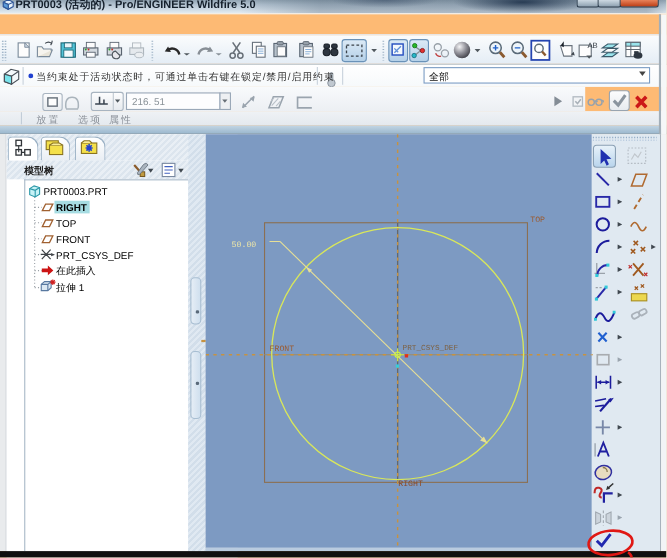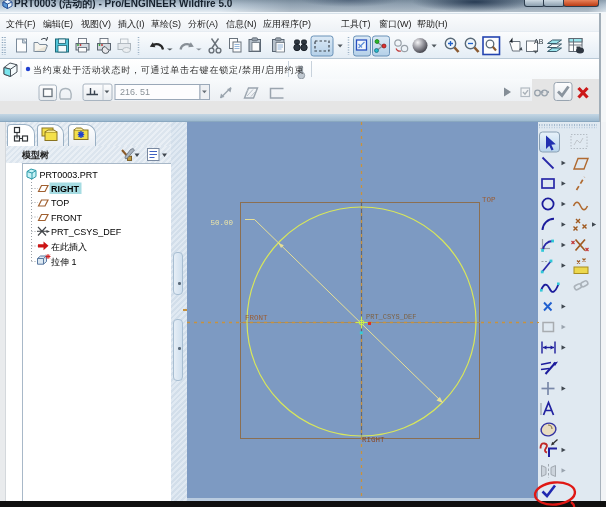--- a/index.html
+++ b/index.html
@@ -1,17 +1,17 @@
 <!DOCTYPE html>
 <html><head>
 <meta charset="utf-8">
 <style>
   html,body{margin:0;padding:0;}
   #win{position:relative;width:606px;height:507px;overflow:hidden;
-       font-family:"Liberation Sans",sans-serif;background:#e5e5e5;}
+       font-family:"Liberation Sans",sans-serif;background:#fdba74;}
   .abs{position:absolute;}
   
   #titlebar{left:0;top:0;width:606px;height:13px;
     background:
       radial-gradient(ellipse 90px 14px at 475px 2px, rgba(18,38,64,0.8), rgba(18,38,64,0) 70%),
       radial-gradient(ellipse 70px 10px at 350px 0px, rgba(40,60,88,0.45), rgba(40,60,88,0) 70%),
       linear-gradient(to right, rgba(60,80,100,0) 36%, rgba(60,80,100,0.30) 48%, rgba(60,80,100,0.30) 97%, rgba(60,80,100,0.05) 100%),
       linear-gradient(to bottom,#93a5b4 0%,#b3c3d1 35%,#ccd9e4 70%,#e4ecf2 100%);
     border-bottom:1px solid #f2f7fb;box-sizing:border-box;}
   #titletxt{left:14px;top:-3px;font-size:10px;color:#15202c;white-space:nowrap;}
@@ -74,33 +74,20 @@
   <svg class="abs" style="left:2px;top:-2px" width="11" height="11">
     <path d="M1 4 L5.5 1.5 L10 4 L10 8 L5.5 10.5 L1 8 Z" fill="#e8f2fa" stroke="#30589a"></path>
     <path d="M1 4 L5.5 6 L10 4 M5.5 6 L5.5 10.5" fill="none" stroke="#30589a"></path>
     <path d="M1 4 L5.5 6 L5.5 10.5 L1 8 Z" fill="#5a9ad8" stroke="#30589a"></path>
   </svg>
   <div class="abs" id="titletxt"><b>PRT0003 (活动的) - Pro/ENGINEER Wildfire 5.0</b></div>
   <div class="abs winbtn" style="left:524px;width:19px;"></div>
   <div class="abs winbtn" style="left:543px;width:20px;"></div>
   <div class="abs winbtn" id="btnclose" style="left:563px;width:34px;"></div>
 
-  <div class="abs" id="menubar">
-    <span class="mi" style="left:6px">文件(F)</span>
-    <span class="mi" style="left:43px">编辑(E)</span>
-    <span class="mi" style="left:81px">视图(V)</span>
-    <span class="mi" style="left:118px">插入(I)</span>
-    <span class="mi" style="left:151px">草绘(S)</span>
-    <span class="mi" style="left:188px">分析(A)</span>
-    <span class="mi" style="left:226px">信息(N)</span>
-    <span class="mi" style="left:263px">应用程序(P)</span>
-    <span class="mi" style="left:341px">工具(T)</span>
-    <span class="mi" style="left:379px">窗口(W)</span>
-    <span class="mi" style="left:417px">帮助(H)</span>
-  </div>
 
   <div class="abs" id="toolbar">
     <svg class="abs" style="left:0;top:0" width="606" height="28" id="tbsvg">
       <defs>
         <radialGradient id="ball" cx="0.35" cy="0.3" r="0.8">
           <stop offset="0" stop-color="#f4f4f6"></stop>
             <stop offset="0.5" stop-color="#909098"></stop>
             <stop offset="1" stop-color="#34343c"></stop>
         </radialGradient>
         <linearGradient id="tbn" x1="0" y1="0" x2="0" y2="1">
@@ -251,20 +238,24 @@
       <path d="M4 8.5 L10.5 10.2 L17 5.8 M10.5 10.2 L10.5 17.5" fill="none" stroke="#485058"></path>
       <path d="M4 8.5 L10.5 10.2 L10.5 17.5 L4 15.2 Z" fill="#7ae4ec" stroke="#485058"></path>
       <line x1="21" y1="2" x2="21" y2="18" stroke="#c8d2dc"></line>
       <circle cx="28" cy="10" r="2.2" fill="#2040d0"></circle>
       <line x1="288.5" y1="2" x2="288.5" y2="18" stroke="#c8d2dc"></line>
       <line x1="311.5" y1="2" x2="311.5" y2="18" stroke="#c8d2dc"></line>
       <rect x="300" y="7" width="2.6" height="7" rx="1.3" fill="#b0bac2" stroke="#848e98" stroke-width="0.8"></rect>
       <circle cx="301.3" cy="16.5" r="3.4" fill="#c0c8d0" stroke="#848e98" stroke-width="0.8"></circle>
     </svg>
     <span class="abs" id="msgtext">当约束处于活动状态时，可通过单击右键在锁定/禁用/启用约束</span>
+    <div class="abs" id="combo">
+        <span style="position:absolute;left:4px;top:2px">全部</span>
+      <span style="position:absolute;right:3px;top:3px;width:0;height:0;border:3px solid transparent;border-top:4px solid #444;"></span>
+    </div>
   </div>
 
   <div class="abs" id="dashrow">
     <svg class="abs" style="left:0;top:0" width="606" height="22" id="dashsvg">
       <defs>
         <linearGradient id="dbg" x1="0" y1="0" x2="0" y2="1">
           <stop offset="0" stop-color="#fdfdfe"></stop>
             <stop offset="1" stop-color="#e6eaee"></stop>
         </linearGradient>
       </defs>
@@ -295,20 +286,26 @@
         <circle cx="537.5" cy="14" r="2.8"></circle>
           <circle cx="544.5" cy="14" r="2.8"></circle>
         <path d="M540.3 13.5 q1.5 -1.5 3 0 M547.3 12.5 q1.5 -0.5 1 1.5"></path>
       </g>
       <rect x="554" y="3.5" width="18" height="18" rx="2.5" fill="url(#dbg)" stroke="#98a4b0"></rect>
       <path d="M558 12.5 L562 16.5 L568.5 7.5" fill="none" stroke="#8a949e" stroke-width="2.8"></path>
       <path d="M578.5 9 L587.5 18.5 M587.5 9 L578.5 18.5" stroke="#cc1818" stroke-width="3.2"></path>
     </svg>
   </div>
 
+  <div class="abs" id="tabsrow">
+    <span class="dtab" style="left:33px">放置</span>
+    <span class="dtab" style="left:71px">选项</span>
+    <span class="dtab" style="left:99px">属性</span>
+    <div class="abs vsep" style="left:19px;top:1px;height:11px"></div>
+  </div>
 
   <div class="abs" id="band"></div>
 
   <div class="abs" id="mainarea">
     <div class="abs" id="leftedge"></div>
     <div class="abs" id="treewrap">
       <div class="abs" id="treetabs">
         <div class="ttab" style="left:1px;width:28px;background:#fff;z-index:2"></div>
         <div class="ttab" style="left:31px;width:27px;"></div>
         <div class="ttab" style="left:62px;width:28px;"></div>

